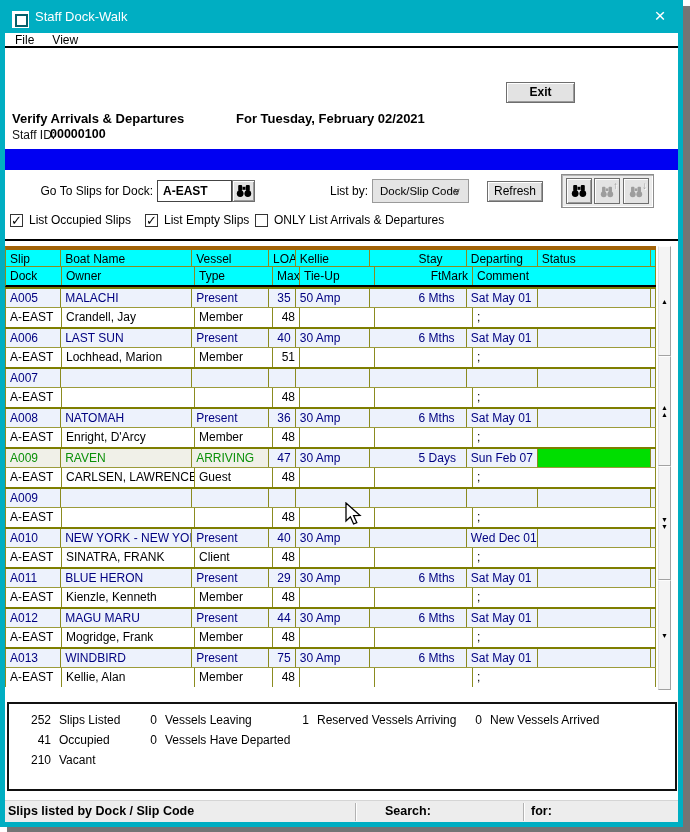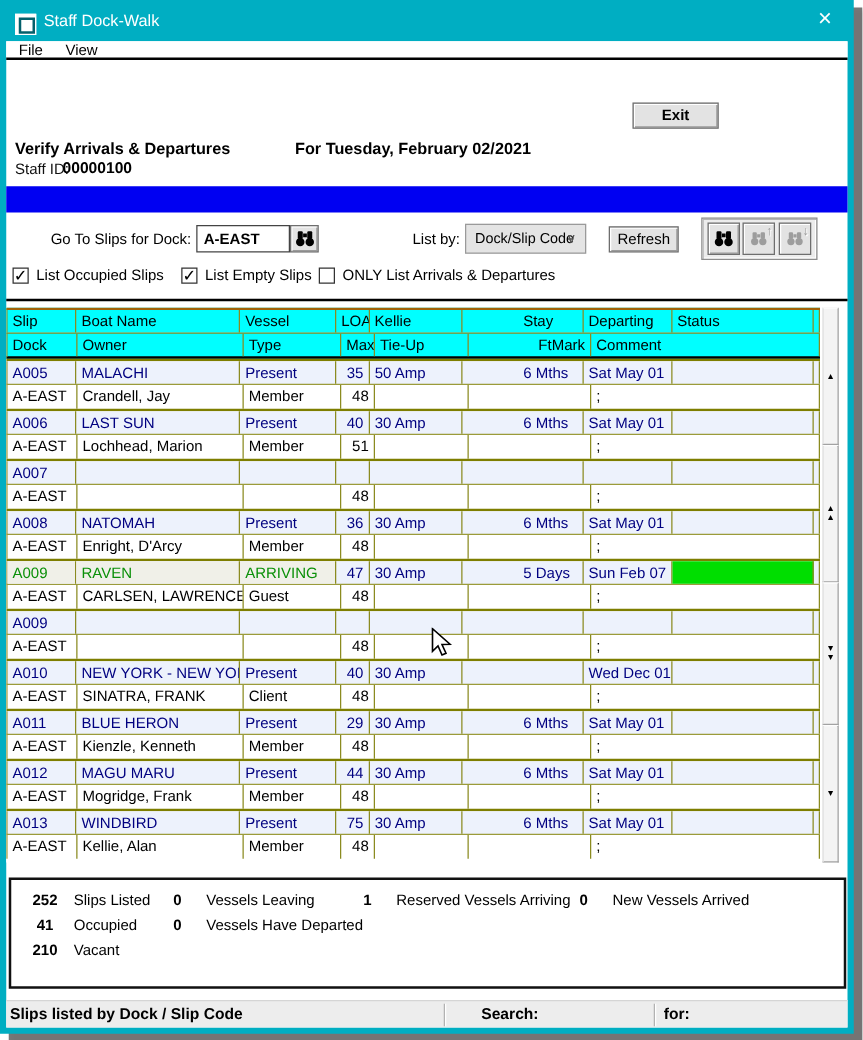--- a/index.html
+++ b/index.html
@@ -75,21 +75,21 @@
          font-size:13px;line-height:11px;font-weight:bold;color:#000;text-align:center;}
   .cblabel{font-size:12px;color:#000;}
 
   .topline2{position:absolute;left:5px;top:239px;width:673px;height:2px;background:#000;}
 
   
   .grid{position:absolute;left:5px;top:246px;width:651px;height:444px;overflow:hidden;background:#fff;}
   .grow{display:flex;border-left:1px solid #8b8b20;box-sizing:border-box;}
   .grow .c{box-sizing:border-box;border-right:1px solid #8b8b20;overflow:hidden;white-space:nowrap;
            padding-left:4px;font-size:12px;}
-  .hrow{height:20px;background:#00ffff;border-top:2px solid #a16207;}
+  .hrow{height:20px;background:#00ffff;border-top:4px solid #a16207;}
   .hrow .c{line-height:19px;color:#000;}
   .hrow2{border-top:1px solid #8b8b20;border-bottom:2px solid #000;height:21px;}
   .w0{width:56px;} .w1{width:133px;} .w2{width:78px;} .w3{width:27px;} .w4{width:75px;}
   .w5{width:53px;margin-left:45px;} .w6{width:72px;} .w7{width:115px;} .w8{width:41px;flex:1;}
   .w6c{width:228px;flex:1;}
   .num{text-align:right;padding-right:4px;padding-left:0;}
   .pair{border-top:2px solid #7e7e00;}
   .sliprow{height:19px;background:#edf2fc;border-bottom:1px solid #9b9b3a;}
   .sliprow .c{color:#000080;line-height:18px;}
   .dockrow{height:19px;background:#ffffff;}
@@ -107,21 +107,21 @@
 
   
   .sumbox{position:absolute;left:7px;top:702px;width:670px;height:89px;border:2px solid #111;
           box-sizing:border-box;background:#fff;}
   .sumcol{position:absolute;top:9px;}
   .sumcol:nth-of-type(1){left:12px;}
   .sumcol:nth-of-type(2){left:118px;}
   .sumcol:nth-of-type(3){left:270px;}
   .sumcol:nth-of-type(4){left:443px;}
   .sumrow{height:20px;font-size:12px;color:#000;}
-  .sumnum{display:inline-block;min-width:30px;text-align:center;font-weight:bold;margin-right:8px;}
+  .sumnum{display:inline-block;min-width:30px;text-align:right;font-weight:normal;margin-right:8px;}
 
   
   .statusbar{position:absolute;left:5px;top:800px;width:673px;height:22px;background:#ededed;
              border-top:1px solid #d5d5d5;box-sizing:border-box;}
   .statusbar .sdiv{position:absolute;top:2px;width:1px;height:18px;background:#b2b2b2;box-shadow:1px 0 0 #fff;}
   .sdiv.d1{left:350px;} .sdiv.d2{left:518px;}
   .sb-left{position:absolute;left:3px;top:3px;font-weight:bold;font-size:12.5px;color:#000;}
   .sb-search{position:absolute;left:380px;top:3px;font-weight:bold;font-size:12.5px;color:#000;}
   .sb-for{position:absolute;left:526px;top:3px;font-weight:bold;font-size:12.5px;color:#000;}
 

